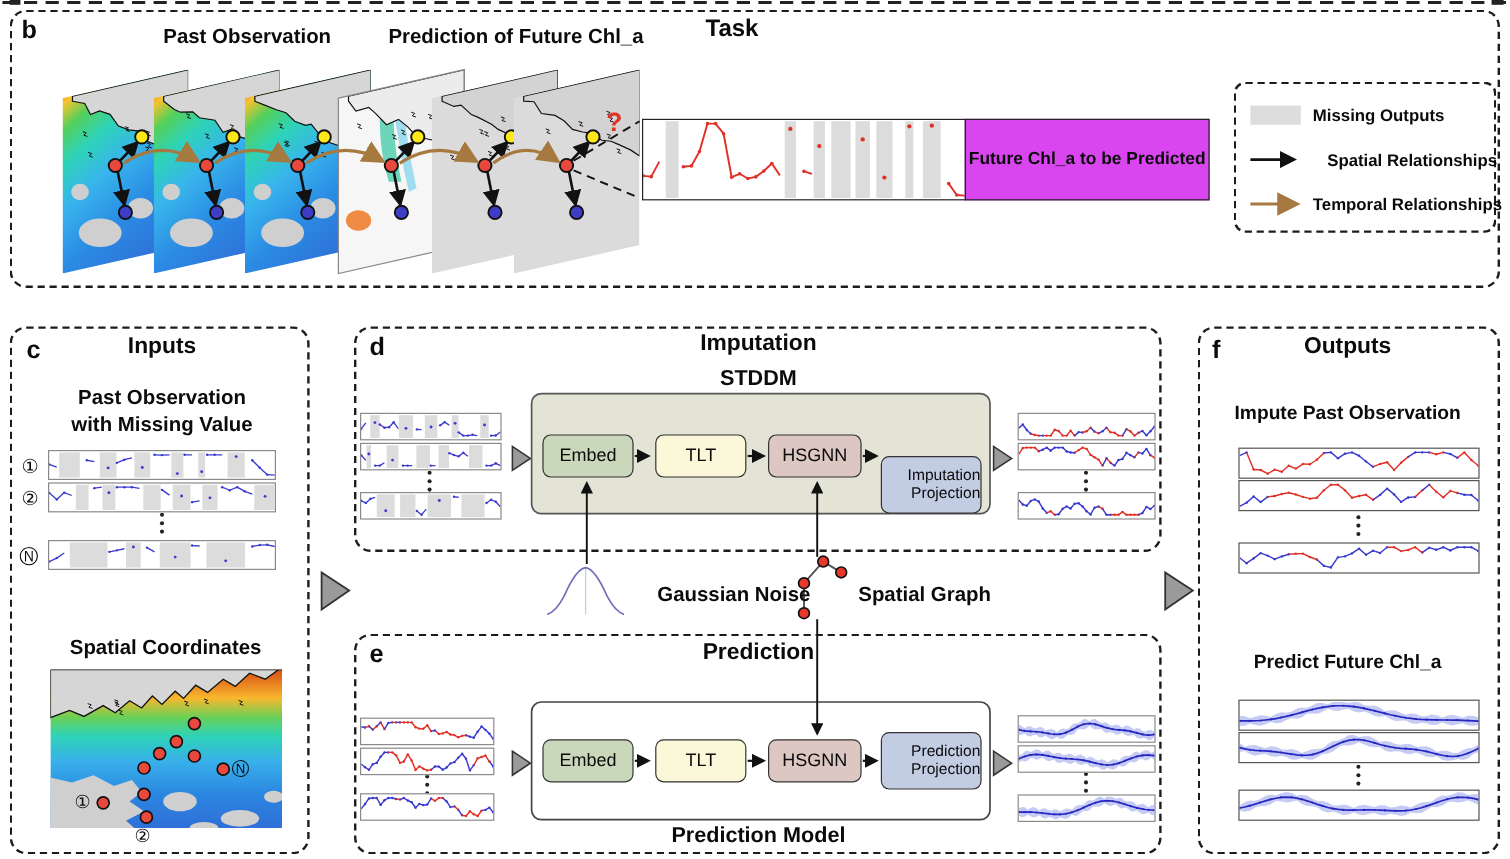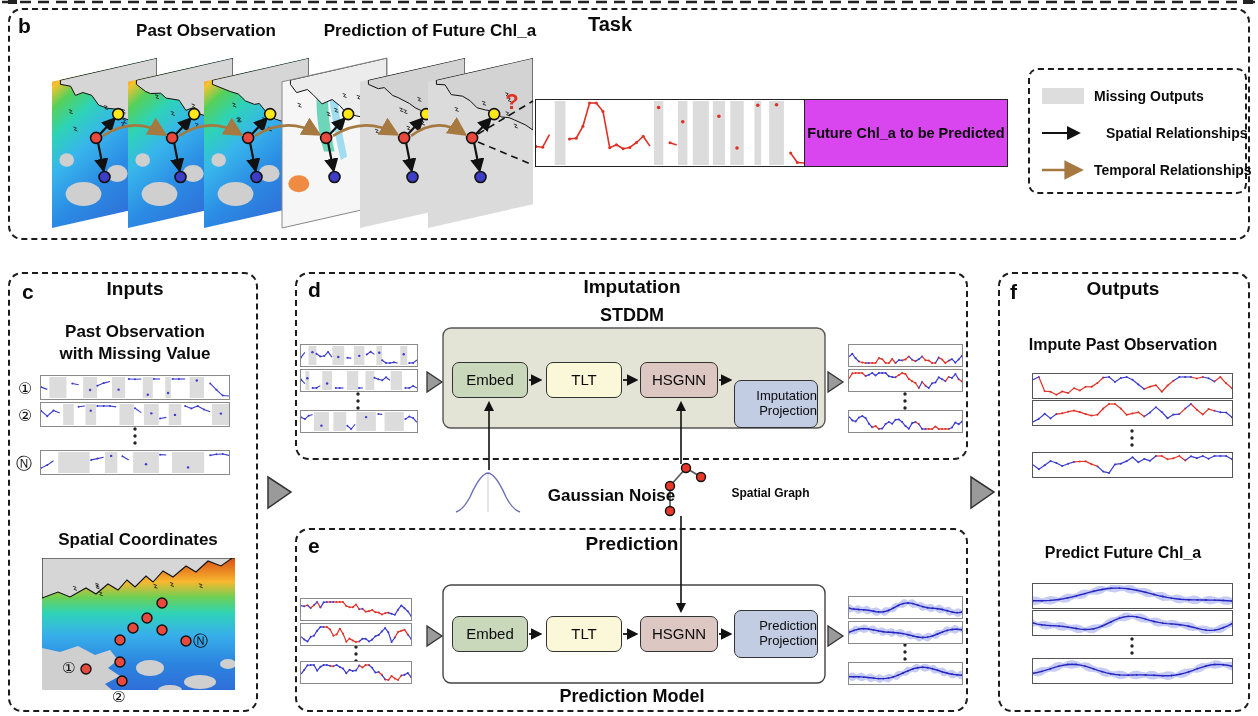--- a/index.html
+++ b/index.html
@@ -806,21 +806,21 @@
         <line x1="103.02941176470588" y1="16.501341949588475" x2="106.3529411764706" y2="11.426679526748968" stroke="#3a3ad0" stroke-width="1.2"></line>
         <circle cx="106.3529411764706" cy="11.426679526748968" r="1" fill="#3a3ad0"></circle>
         <line x1="106.3529411764706" y1="11.426679526748968" x2="109.67647058823529" y2="13.173389274691356" stroke="#3a3ad0" stroke-width="1.2"></line>
         <circle cx="109.67647058823529" cy="13.173389274691356" r="1" fill="#3a3ad0"></circle>
         <line x1="109.67647058823529" y1="13.173389274691356" x2="113" y2="10.464773662551439" stroke="#3a3ad0" stroke-width="1.2"></line>
         <circle cx="113" cy="10.464773662551439" r="1" fill="#3a3ad0"></circle>
       </svg>
     </div>
 
   <div class="lbl ctr" style="left:524px;top:486px;width:175px;font-size:17px;">Gaussian Noise</div>
-  <div class="lbl ctr" style="left:703px;top:486px;width:135px;font-size:12px;">Spatial Graph</div>
+  <div class="lbl ctr" style="left:703px;top:486px;width:135px;font-size:17px;">Spatial Graph</div>
 
   <div class="panel" style="left:295px;top:528px;width:669px;height:180px;"></div>
   <div class="lbl tag" style="left:308px;top:534px;">e</div>
   <div class="lbl ptitle ctr" style="left:500px;top:533px;width:264px;">Prediction</div>
 
   <div class="series" style="left:300px;top:598px;width:112px;height:23px;">
       <svg width="110" height="21">
         <line x1="0" y1="6.58311021090535" x2="3.235294117647059" y2="7.301172839506172" stroke="#3a3ad0" stroke-width="1.2"></line>
         <circle cx="3.235294117647059" cy="7.301172839506172" r="1" fill="#3a3ad0"></circle>
         <line x1="3.235294117647059" y1="7.301172839506172" x2="6.470588235294118" y2="6.22563850308642" stroke="#e03127" stroke-width="1.2"></line>

